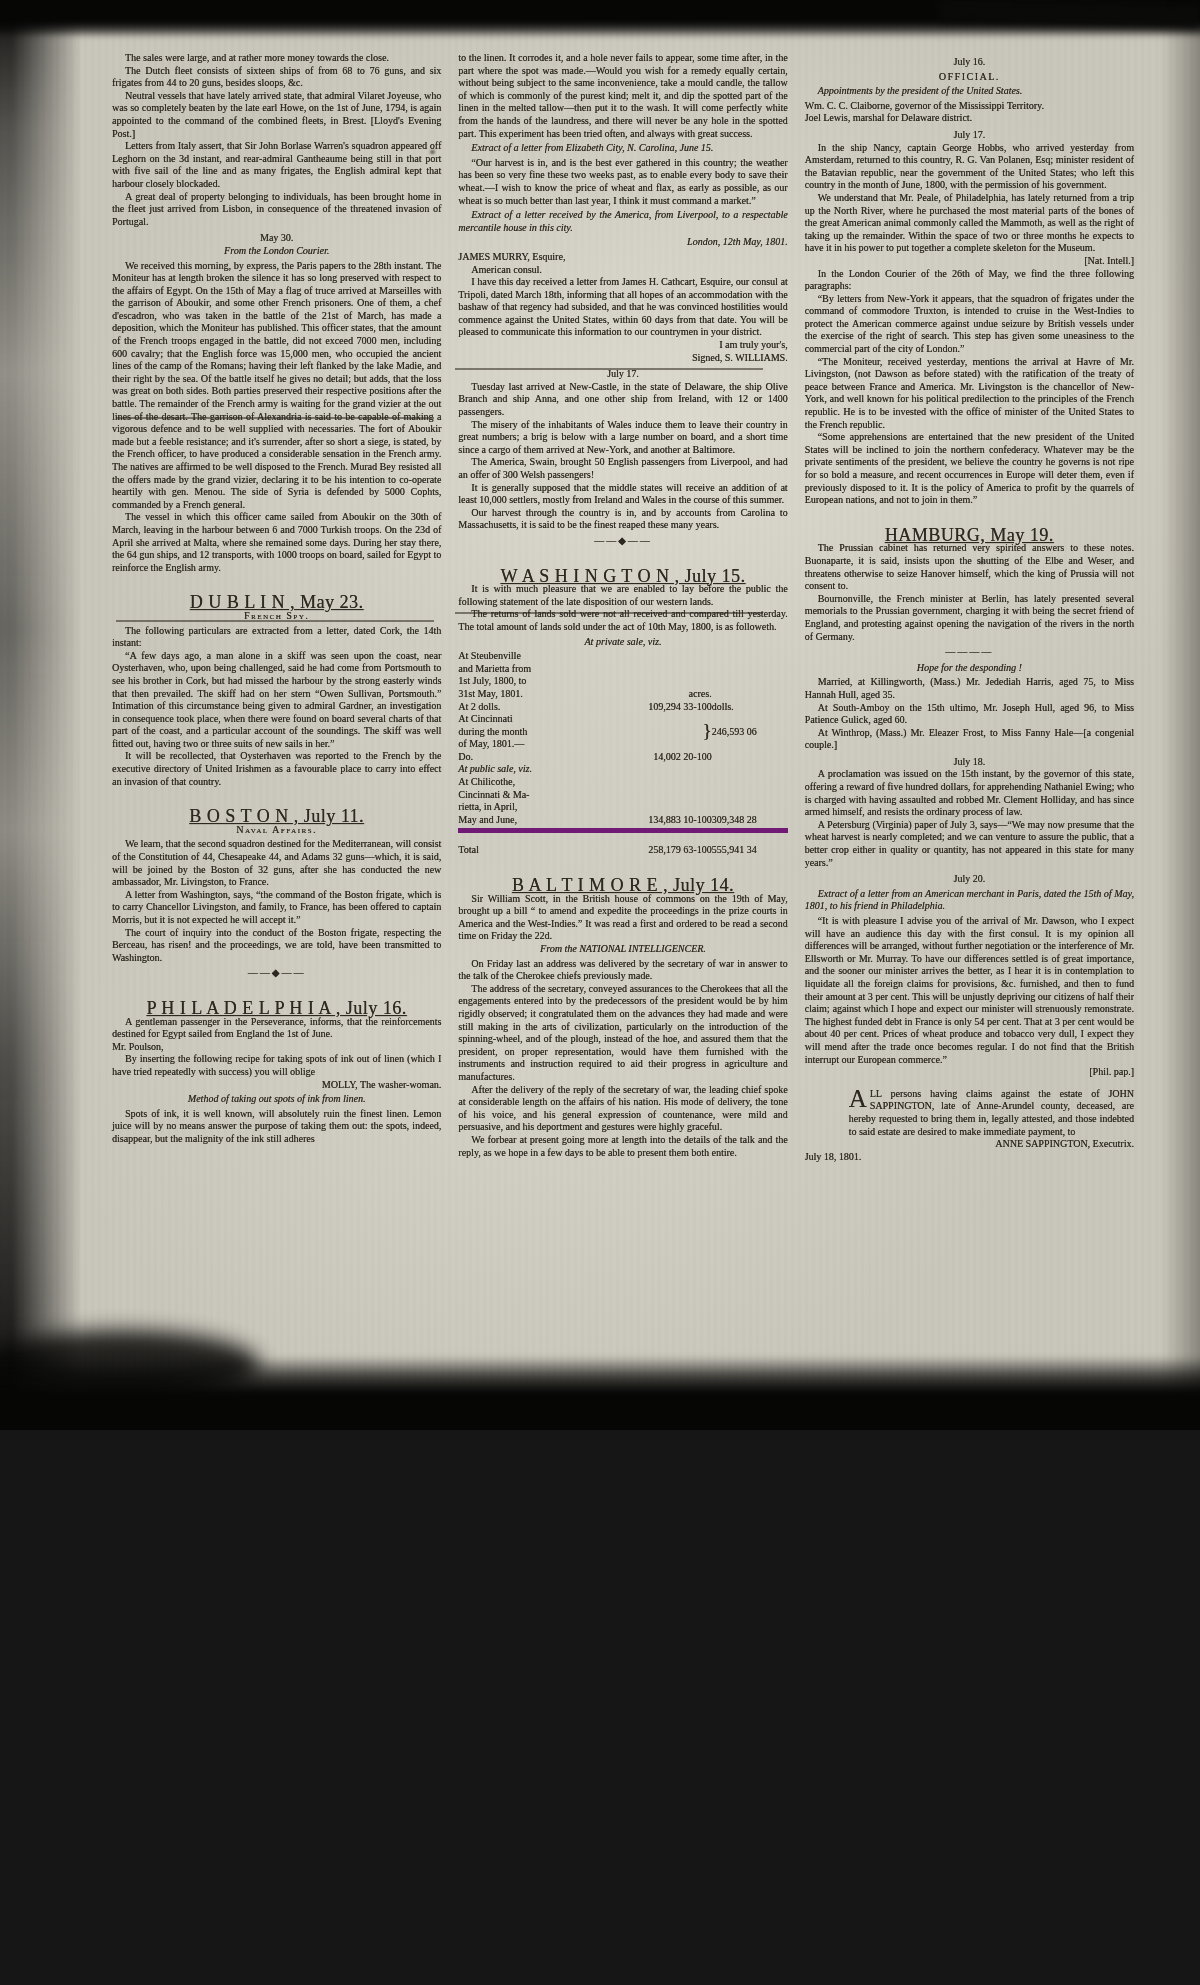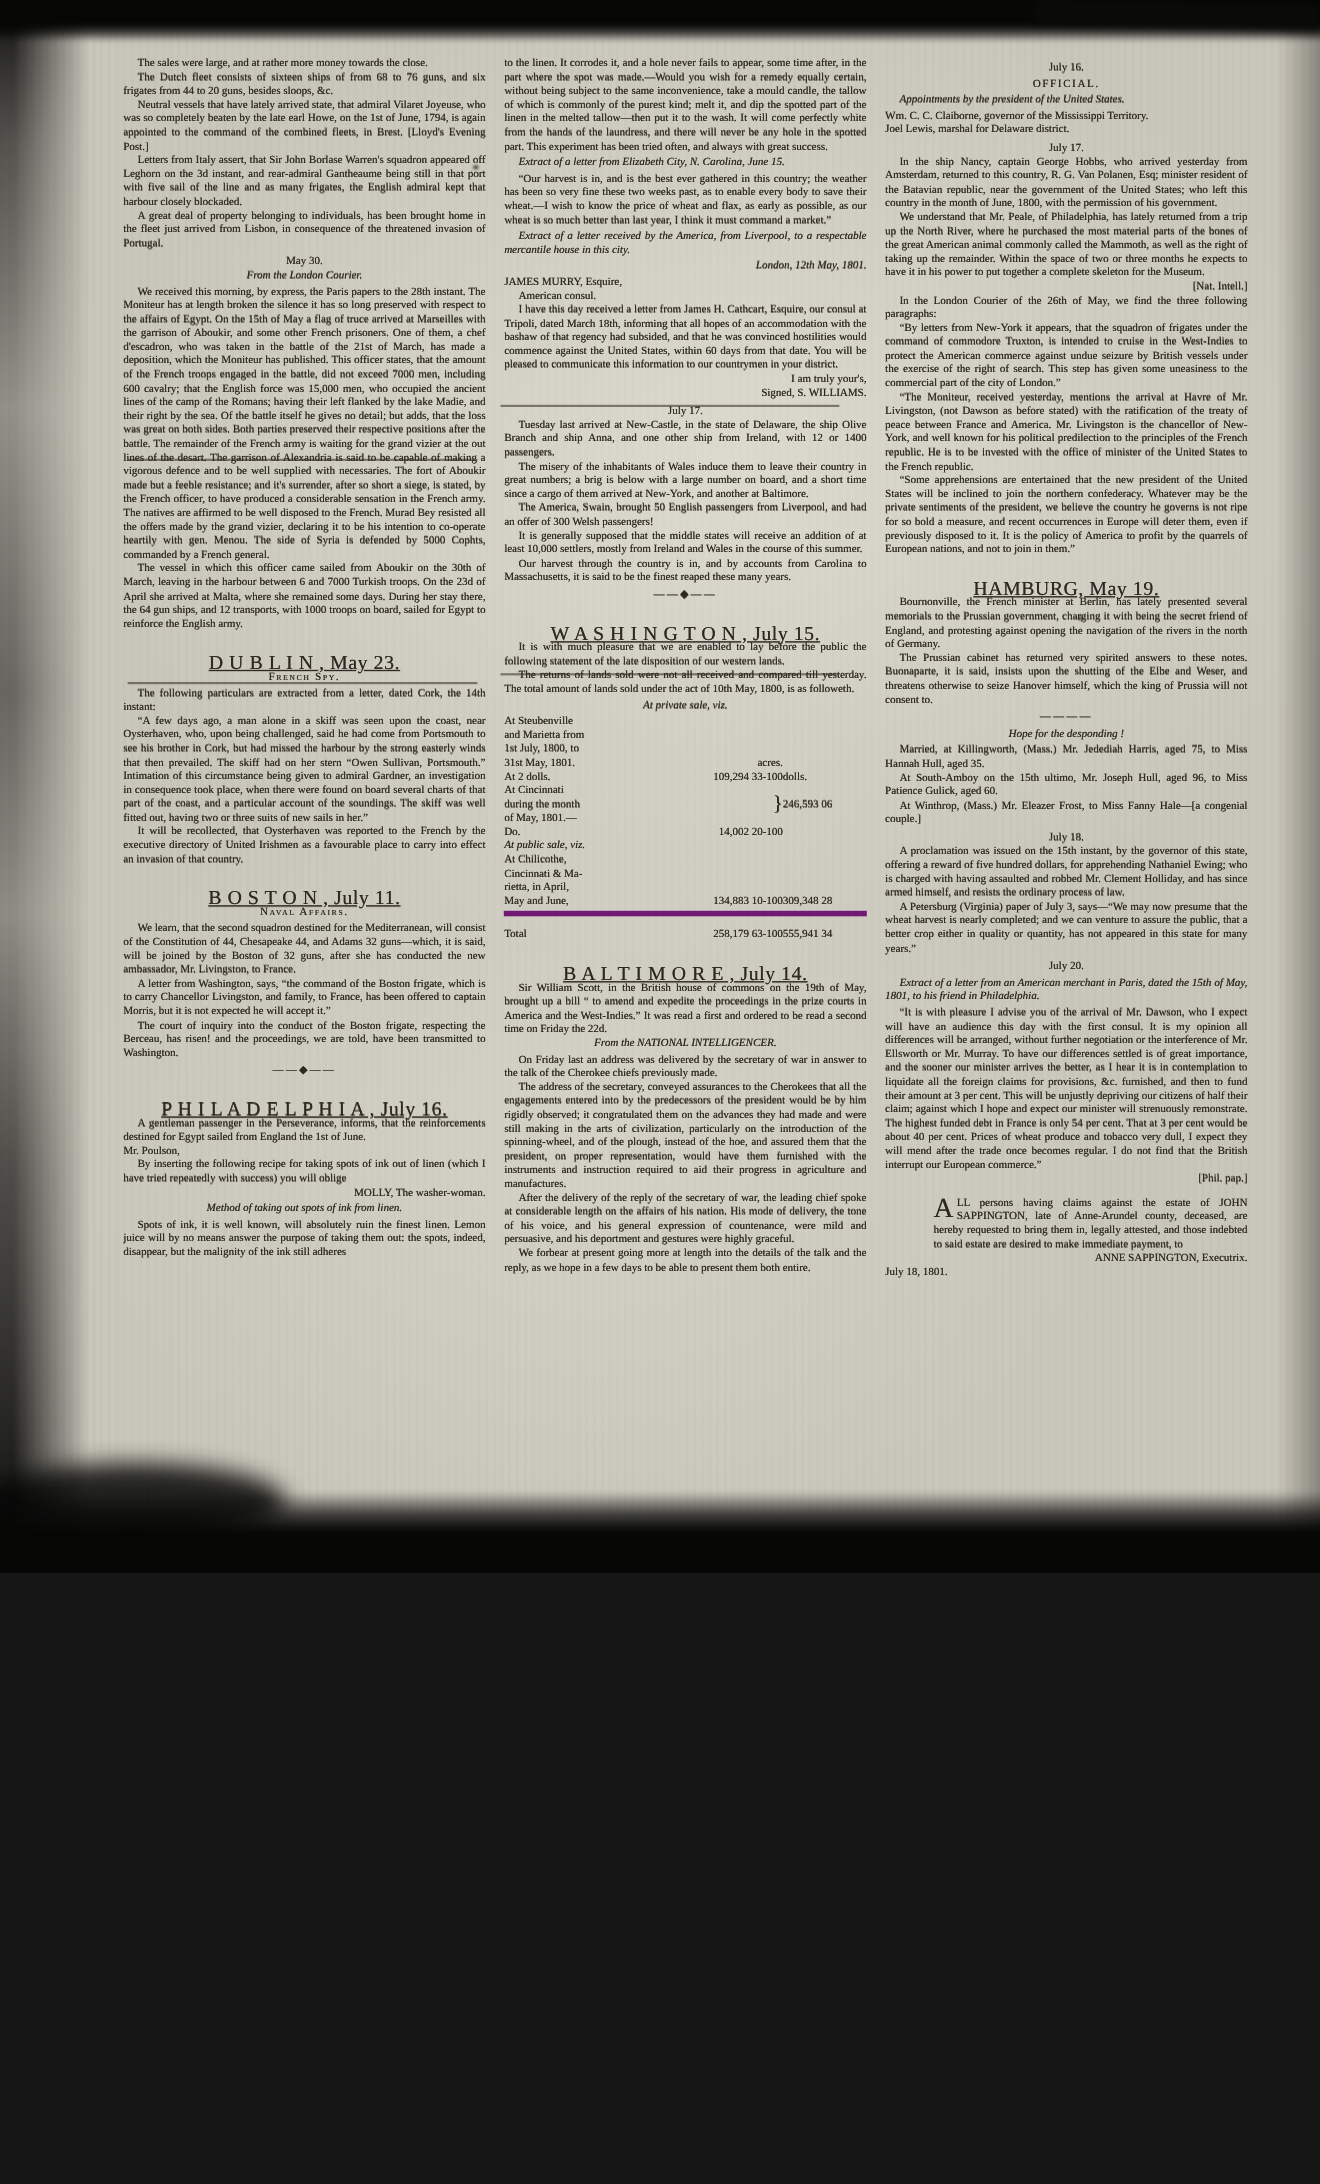--- a/index.html
+++ b/index.html
@@ -225,22 +225,22 @@
         <div class="blk pn">Joel Lewis, marshal for Delaware district.</div>
         <div class="blk date">July 17.</div>
         <div class="blk p">In the ship Nancy, captain George Hobbs, who arrived yesterday from Amsterdam, returned to this country, R. G. Van Polanen, Esq; minister resident of the Batavian republic, near the government of the United States; who left this country in the month of June, 1800, with the permission of his government.</div>
         <div class="blk p">We understand that Mr. Peale, of Philadelphia, has lately returned from a trip up the North River, where he purchased the most material parts of the bones of the great American animal commonly called the Mammoth, as well as the right of taking up the remainder.  Within the space of two or three months he expects to have it in his power to put together a complete skeleton for the Museum.</div>
         <div class="blk right">[Nat. Intell.]</div>
         <div class="blk p">In the London Courier of the 26th of May, we find the three following paragraphs:</div>
         <div class="blk p">“By letters from New-York it appears, that the squadron of frigates under the command of commodore Truxton, is intended to cruise in the West-Indies to protect the American commerce against undue seizure by British vessels under the exercise of the right of search.  This step has given some uneasiness to the commercial part of the city of London.”</div>
         <div class="blk p">“The Moniteur, received yesterday, mentions the arrival at Havre of Mr. Livingston, (not Dawson as before stated) with the ratification of the treaty of peace between France and America.  Mr. Livingston is the chancellor of New-York, and well known for his political predilection to the principles of the French republic.  He is to be invested with the office of minister of the United States to the French republic.</div>
         <div class="blk p">“Some apprehensions are entertained that the new president of the United States will be inclined to join the northern confederacy.  Whatever may be the private sentiments of the president, we believe the country he governs is not ripe for so bold a measure, and recent occurrences in Europe will deter them, even if previously disposed to it.  It is the policy of America to profit by the quarrels of European nations, and not to join in them.”</div>
         <div class="blk head">HAMBURG,  May 19.</div>
+        <div class="blk p">The Prussian cabinet has returned very spirited answers to these notes.  Buonaparte, it is said, insists upon the shutting of the Elbe and Weser, and threatens otherwise to seize Hanover himself, which the king of Prussia will not consent to.</div>
         <div class="blk p">Bournonville, the French minister at Berlin, has lately presented several memorials to the Prussian government, charging it with being the secret friend of England, and protesting against opening the navigation of the rivers in the north of Germany.</div>
-        <div class="blk p">The Prussian cabinet has returned very spirited answers to these notes.  Buonaparte, it is said, insists upon the shutting of the Elbe and Weser, and threatens otherwise to seize Hanover himself, which the king of Prussia will not consent to.</div>
         <div class="blk sep">————</div>
         <div class="blk italc">Hope for the desponding !</div>
         <div class="blk p">Married, at Killingworth, (Mass.) Mr. Jedediah Harris, aged 75, to Miss Hannah Hull, aged 35.</div>
         <div class="blk p">At South-Amboy on the 15th ultimo, Mr. Joseph Hull, aged 96, to Miss Patience Gulick, aged 60.</div>
         <div class="blk p">At Winthrop, (Mass.) Mr. Eleazer Frost, to Miss Fanny Hale—[a congenial couple.]</div>
         <div class="blk date">July 18.</div>
         <div class="blk p">A proclamation was issued on the 15th instant, by the governor of this state, offering a reward of five hundred dollars, for apprehending Nathaniel Ewing; who is charged with having assaulted and robbed Mr. Clement Holliday, and has since armed himself, and resists the ordinary process of law.</div>
         <div class="blk p">A Petersburg (Virginia) paper of July 3, says—“We may now presume that the wheat harvest is nearly completed; and we can venture to assure the public, that a better crop either in quality or quantity, has not appeared in this state for many years.”</div>
         <div class="blk date">July 20.</div>
         <div class="blk ital">Extract of a letter from an American merchant in Paris, dated the 15th of May, 1801, to his friend in Philadelphia.</div>

